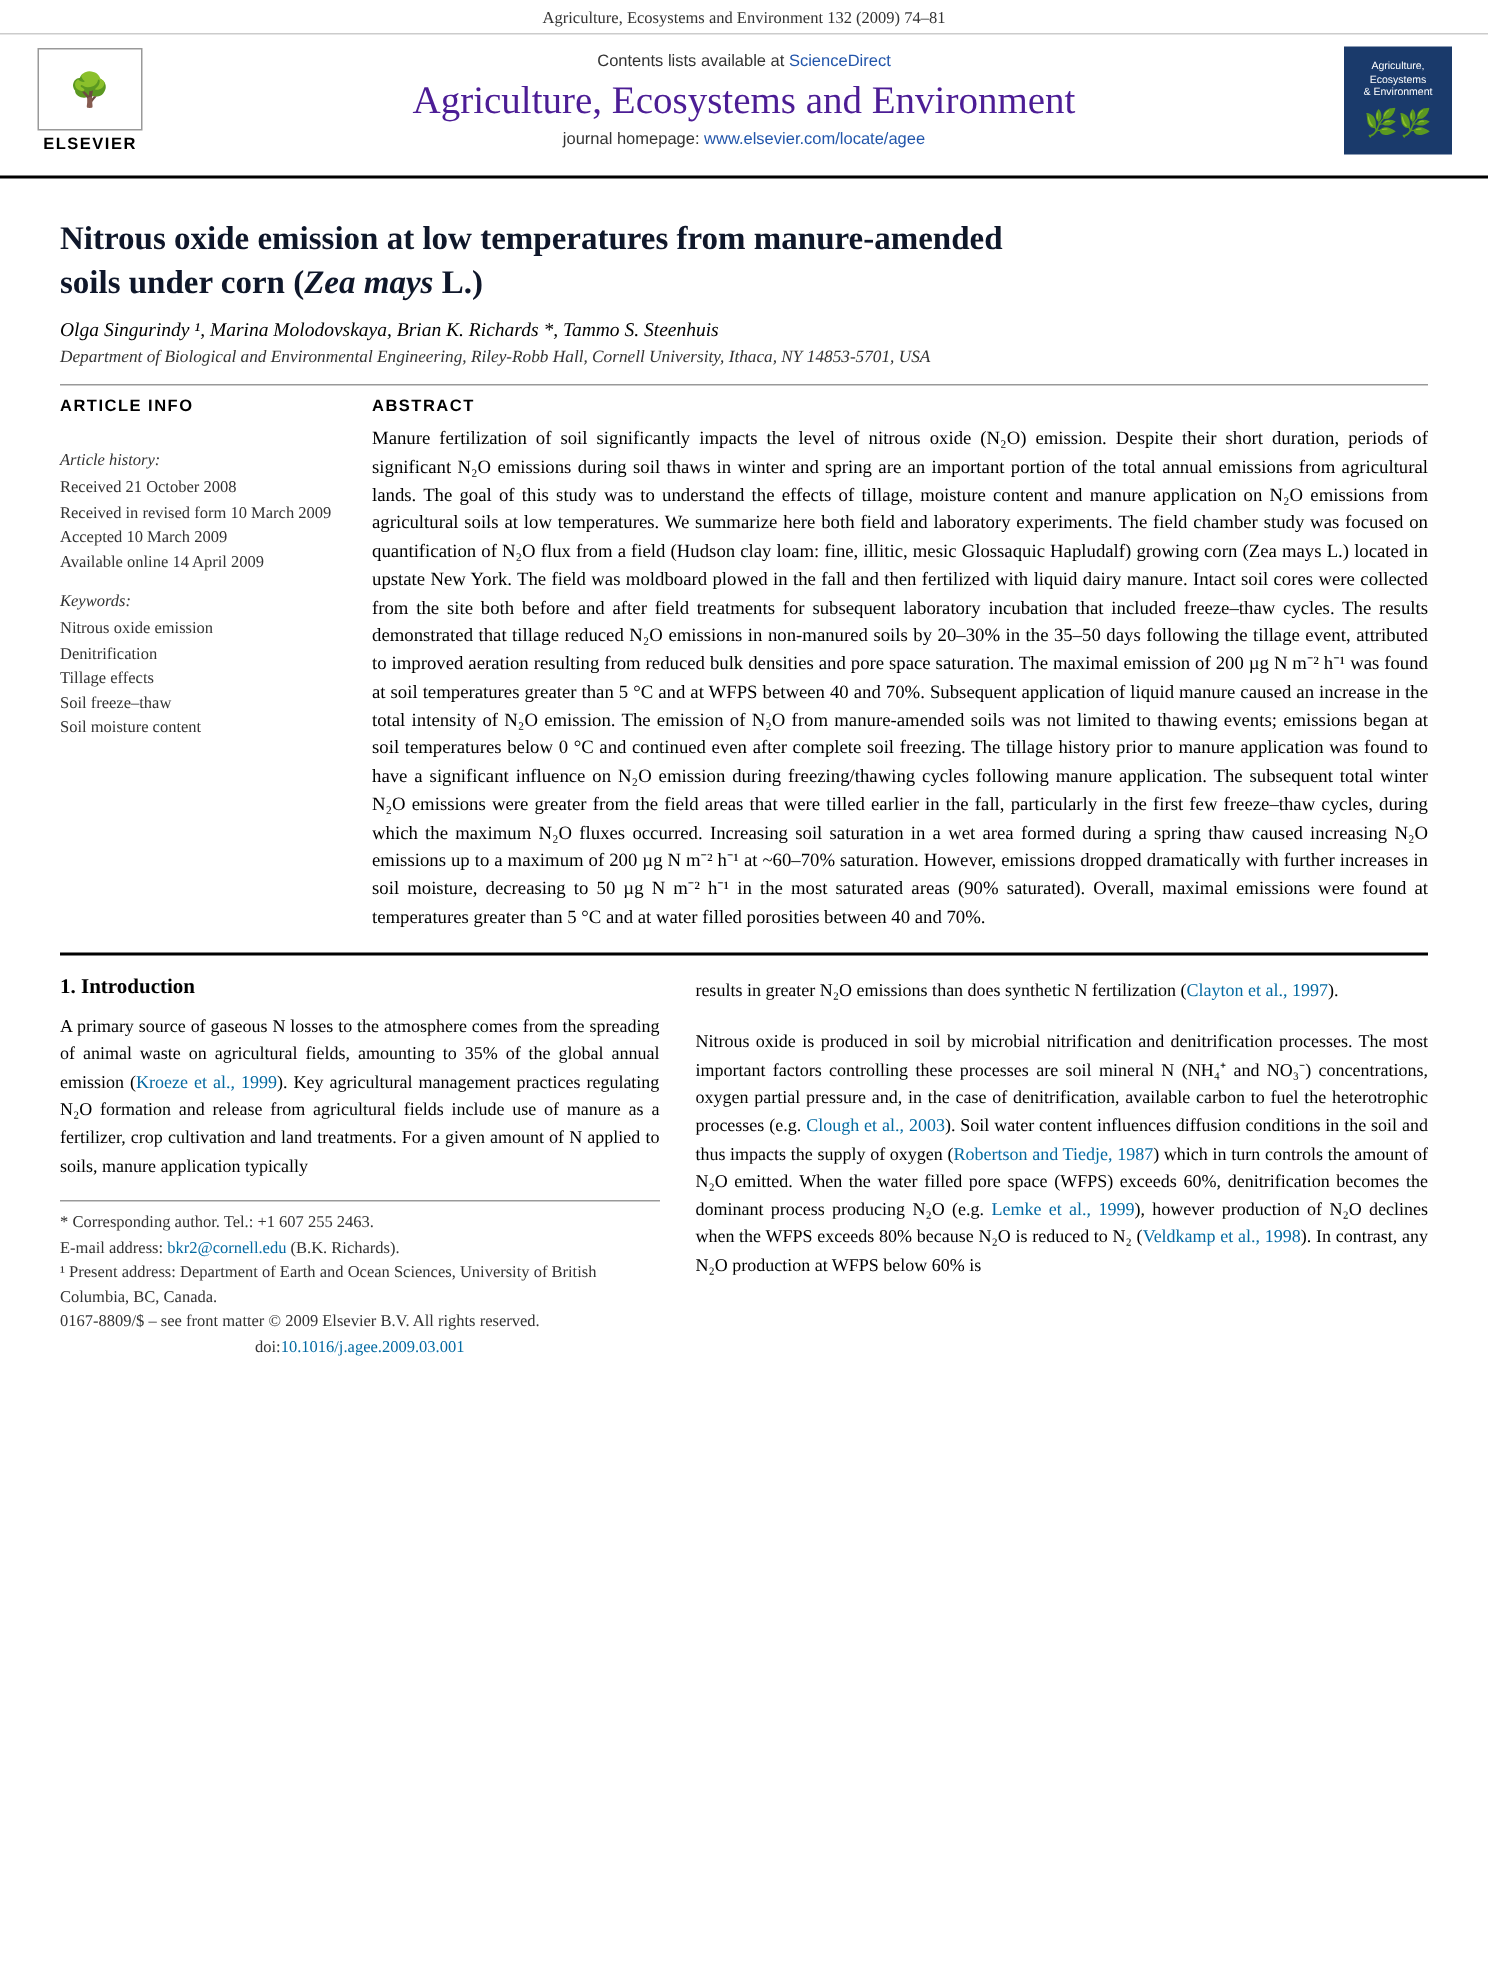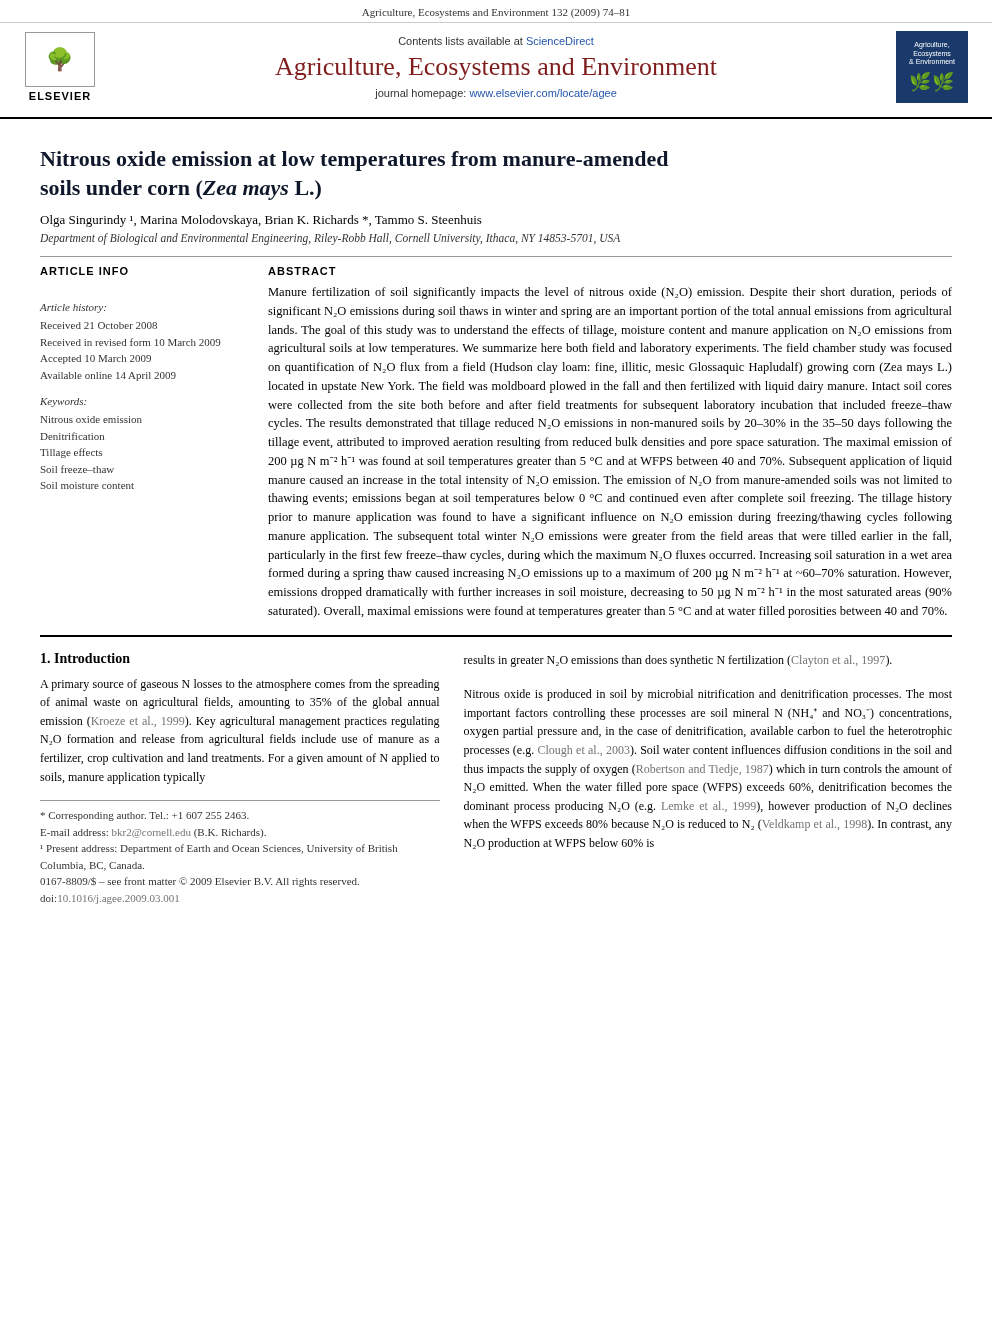--- a/index.html
+++ b/index.html
@@ -82,21 +82,21 @@
     .sciencedirect-line {
       font-size: 11px;
       color: #333;
       margin-bottom: 4px;
       font-family: Arial, sans-serif;
     }
 
     .journal-title-large {
       font-size: 26px;
       font-weight: normal;
-      color: #7f1d1d;
+      color: #4c1d95;
       font-family: 'Times New Roman', Times, serif;
       line-height: 1.2;
       margin: 4px 0;
     }
 
     .journal-homepage {
       font-size: 11px;
       color: #333;
       font-family: Arial, sans-serif;
       margin-top: 0;
@@ -151,40 +151,41 @@
 
     .article-title em {
       font-style: italic;
     }
 
     .authors {
       font-size: 13px;
       color: #000;
       margin-bottom: 4px;
       font-family: 'Times New Roman', Times, serif;
+      font-style: italic;
     }
 
     .affiliation {
       font-size: 11.5px;
       font-style: italic;
       color: #333;
       margin-bottom: 12px;
       font-family: 'Times New Roman', Times, serif;
     }
 
     .divider-line {
       border: none;
       border-top: 1px solid #999;
       margin: 8px 0;
     }
 
     
     .two-col {
       display: flex;
-      gap: 28px;
+      gap: 8px;
       margin-top: 8px;
     }
 
     .left-col {
       width: 200px;
       flex-shrink: 0;
     }
 
     .right-col {
       flex: 1;
@@ -267,21 +268,21 @@
 
     .body-text {
       font-size: 12px;
       line-height: 1.55;
       color: #000;
       text-align: justify;
       font-family: 'Times New Roman', Times, serif;
     }
 
     .link-text {
-      color: #737373;
+      color: #0369a1;
       text-decoration: none;
     }
 
     
     .footnote-area {
       margin-top: 14px;
       border-top: 1px solid #999;
       padding-top: 6px;
     }
 
@@ -290,20 +291,21 @@
       color: #333;
       line-height: 1.5;
       font-family: 'Times New Roman', Times, serif;
     }
 
     .doi-line {
       font-size: 11px;
       color: #333;
       margin-top: 2px;
       font-family: 'Times New Roman', Times, serif;
+      text-align: center;
     }
   </style>
 </head>
 <body>
 
 <div class="page-wrapper">
 
   <div class="journal-header">
     <div class="top-bar">
       <span>Agriculture, Ecosystems and Environment 132 (2009) 74–81</span>

